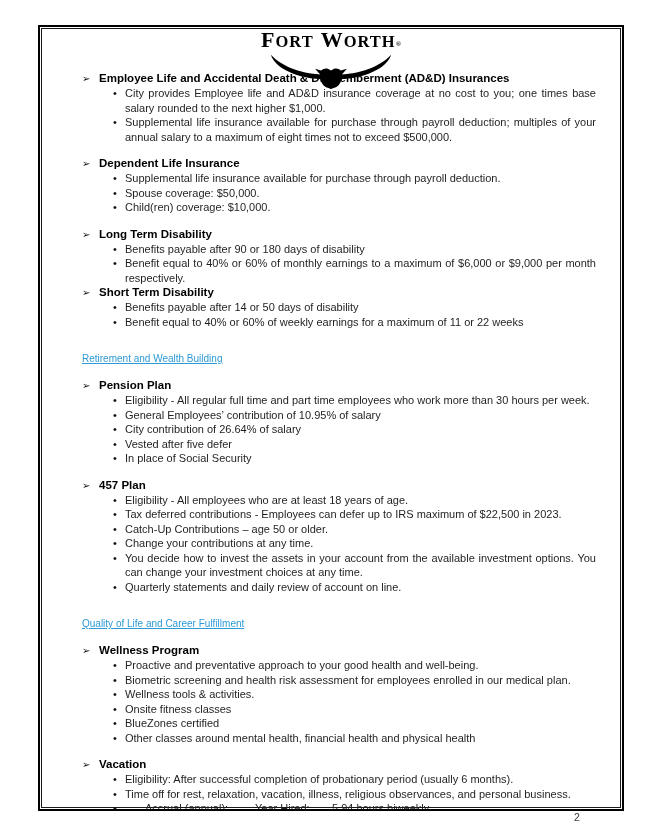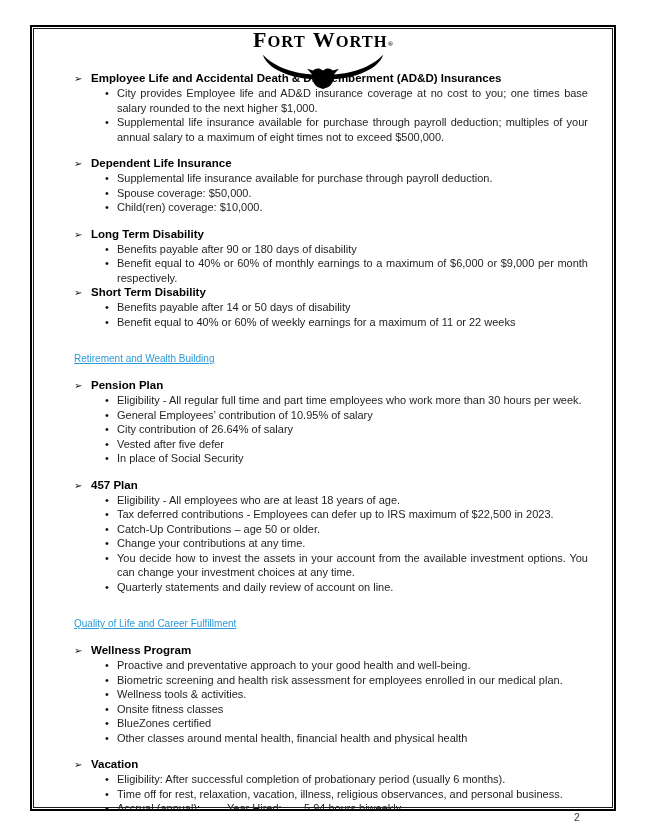--- a/index.html
+++ b/index.html
@@ -6,21 +6,21 @@
   body {
     width: 645px; height: 834px;
     font-family: "Liberation Sans", "DejaVu Sans", sans-serif;
     color: #1f1f1f;
     -webkit-font-smoothing: antialiased;
   }
   .sheet { position: relative; width: 645px; height: 834px; background: #fff; overflow: hidden; }
 
   
   .border-outer {
-    position: absolute; left: 30px; top: 25px;
+    position: absolute; left: 38px; top: 25px;
     width: 582px; height: 782px;
     border: 2px solid #000;
   }
   .border-inner {
     position: absolute; inset: 1px;
     border: 1px solid #1a1a1a;
   }
   .content {
     position: absolute; inset: 0;
     padding: 44px 26px 0 42px;
@@ -59,21 +59,21 @@
   
   .link-heading {
     margin: 9px 0 11px 0;
     font-size: 10px; line-height: 17px;
     color: #2E9AD6; text-decoration: underline;
     cursor: pointer; display: inline-block;
   }
   .link-wrap { margin: 0; }
 
   
-  .acc-label { flex: 0 0 110px; }
+  .acc-label { flex: 0 0 110px; margin-left: 20px; }
   .acc-table { flex: 1; }
   .acc-row { display: flex; }
   .acc-year { flex: 0 0 77px; }
 
   
   .page-number {
     position: absolute; top: 811px; left: 574px;
     font-size: 10.5px; color: #3a3a3a;
   }
 </style>

